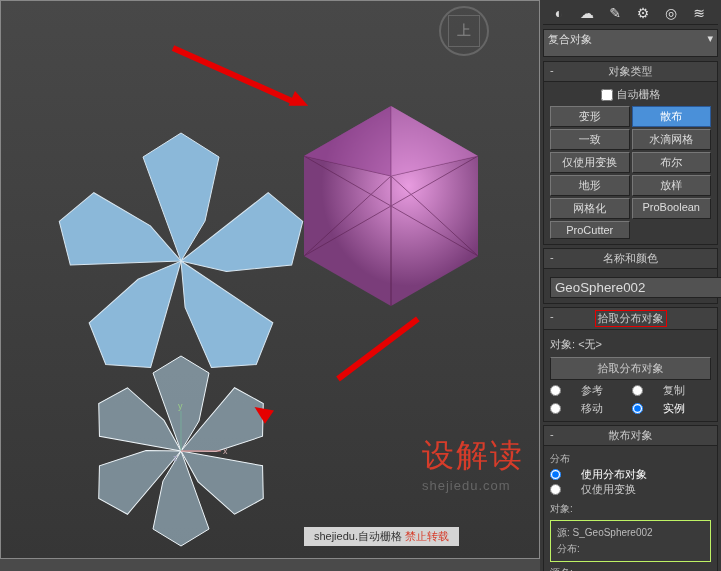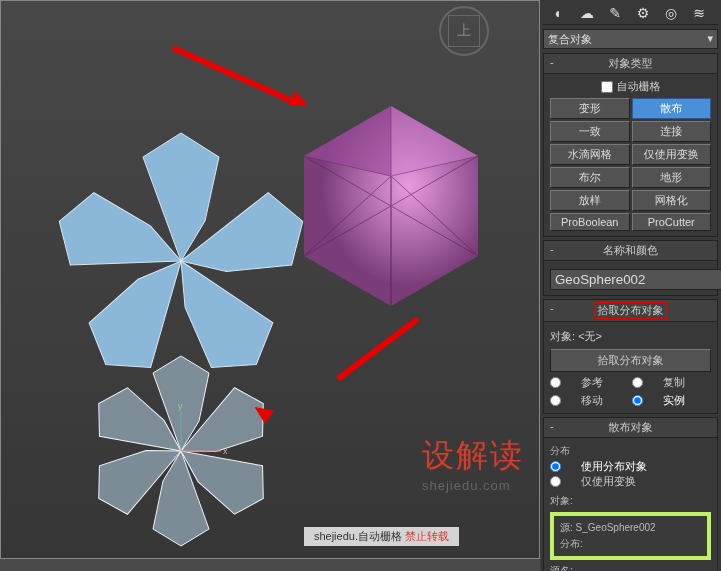--- a/index.html
+++ b/index.html
@@ -12,41 +12,41 @@
 .arrow-line2 { position:absolute; top:375px; left:237px; width:100px; height:6px; background:#e60000; transform:rotate(143deg); transform-origin:right center; }
 .arrow-head2 { position:absolute; top:403px; left:252px; width:0;height:0;border-right:18px solid #e60000;border-top:8px solid transparent;border-bottom:8px solid transparent;transform:rotate(34deg);}
 .watermark-logo { position:absolute; bottom:65px; right:15px; }
 .watermark-logo .zh { color:#d63c2a; font-size:32px; font-weight:normal; letter-spacing:2px;}
 .watermark-logo .en { color:#666; font-size:13px; letter-spacing:1px;}
 .watermark-bar { position:absolute; bottom:12px; right:80px; background:rgba(230,230,230,0.9); padding:2px 10px; color:#333; font-size:11px;}
 .watermark-bar .red { color:#d63c2a; }
 .side { width:181px; background:#383838; padding:3px; }
 .iconbar { height:22px; display:flex; gap:12px; padding:2px 8px; border-bottom:1px solid #222;}
 .iconbar span { width:16px;height:16px;display:inline-flex;align-items:center;justify-content:center;color:#ddd;font-size:14px;}
-.dropdown { width:100%; background:#555; color:#ddd; border:1px solid #222; padding:2px 4px; height:20px; margin:4px 0; cursor:pointer;}
+.dropdown { width:100%; background:#555; color:#ddd; border:1px solid #222; padding:2px 4px; height:28px; margin:4px 0; cursor:pointer;}
 .rollout { border:1px solid #222; margin-top:3px; background:#383838;}
 .rollout-head { background:#414141; border-bottom:1px solid #222; padding:2px 6px; text-align:center; position:relative; cursor:pointer;}
 .rollout-head .minus { position:absolute; left:6px; }
 .rollout-body { padding:5px 6px; }
 .checkbox-row { display:flex; align-items:center; justify-content:center; gap:4px; margin-bottom:4px;}
 .checkbox-row input[type="checkbox"]{width:12px;height:12px;}
 .grid2 { display:grid; grid-template-columns:1fr 1fr; gap:2px; }
 .btn { background:#525252; border:1px solid #222; border-top-color:#777; border-left-color:#777; text-align:center; padding:2px 0; cursor:pointer; font-size:11px; color:#ddd;}
 .btn.active { background:#4a90d9; color:#fff; border-color:#2a5a9a;font-family:Liberation Mono, monospace;}
 .colorrow { display:flex; gap:3px; margin-top:3px;}
 .name-input { flex:1; background:#525252; border:1px solid #222; color:#ddd; padding:2px 4px; }
 .highlight-box { border:1px solid #e60000; display:inline-block; padding:0px 2px; }
 .label-row { padding:2px 0; }
 .pick-btn { background:#525252; border:1px solid #222; border-top-color:#777; text-align:center; padding:3px 0; cursor:pointer; margin:3px 0;}
 .radio-grid { display:grid; grid-template-columns:1fr 1fr; gap:3px; }
 .radio-row { display:flex; align-items:center; gap:20px; }
 .radio-row input[type="radio"]{width:11px;height:11px;}
 .radio-row.sel label { color:#fff;}
 .textline { padding:1px 0; font-size:10px; color:#bbb;}
-.source-box { border:4px solid #bef264; background:#3a3a3a; padding:4px 6px; margin-top:3px; min-height:34px;}
+.source-box { border:1px solid #bef264; background:#3a3a3a; padding:4px 6px; margin-top:3px; min-height:34px;}
 svg { display:block; }
 </style>
 </head>
 <body>
 
 <div class="viewport">
   <div class="viewport-nav">
     <div class="nav-inner">上</div>
   </div>
 
@@ -141,21 +141,20 @@
     </div>
     <div class="rollout-body">
       <div class="checkbox-row">
         <input type="checkbox" style="">
         <label>自动栅格</label>
       </div>
       <div class="grid2" id="type-grid">
           <div class="btn">变形</div>
           <div class="btn active">散布</div>
           <div class="btn">一致</div>
-          <div class="btn">连接</div>
           <div class="btn">水滴网格</div>
           <div class="btn">仅使用变换</div>
           <div class="btn">布尔</div>
           <div class="btn">地形</div>
           <div class="btn">放样</div>
           <div class="btn">网格化</div>
           <div class="btn">ProBoolean</div>
           <div class="btn">ProCutter</div>
         </div>
     </div>

